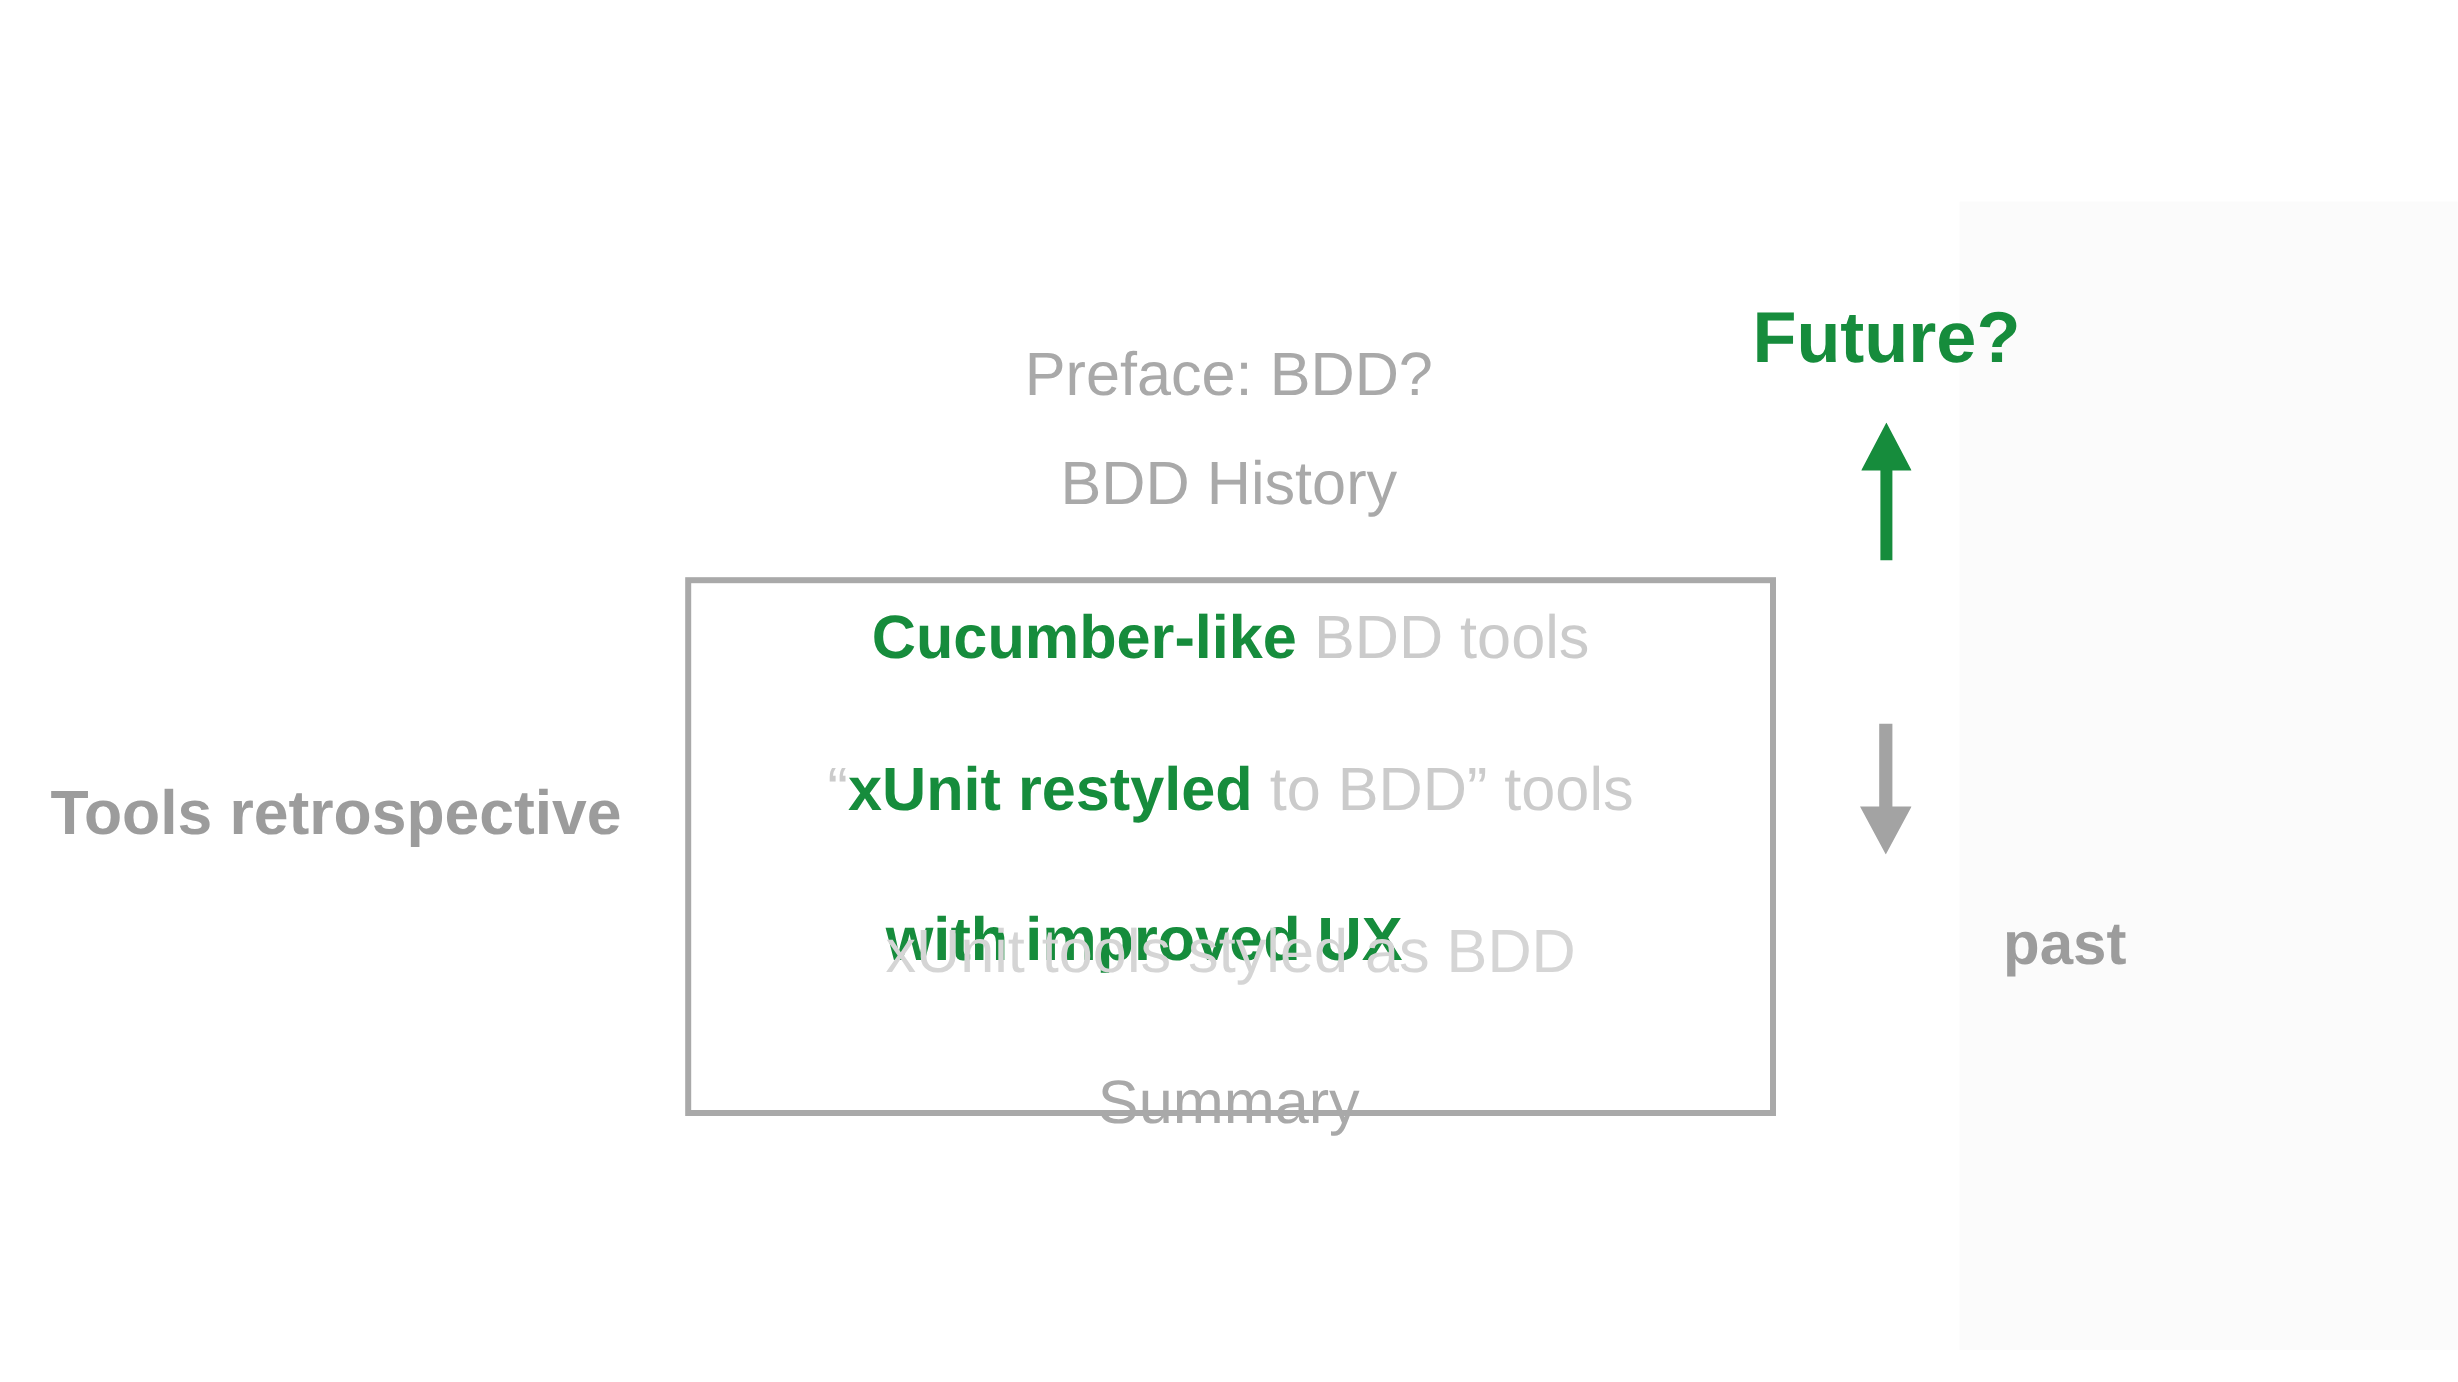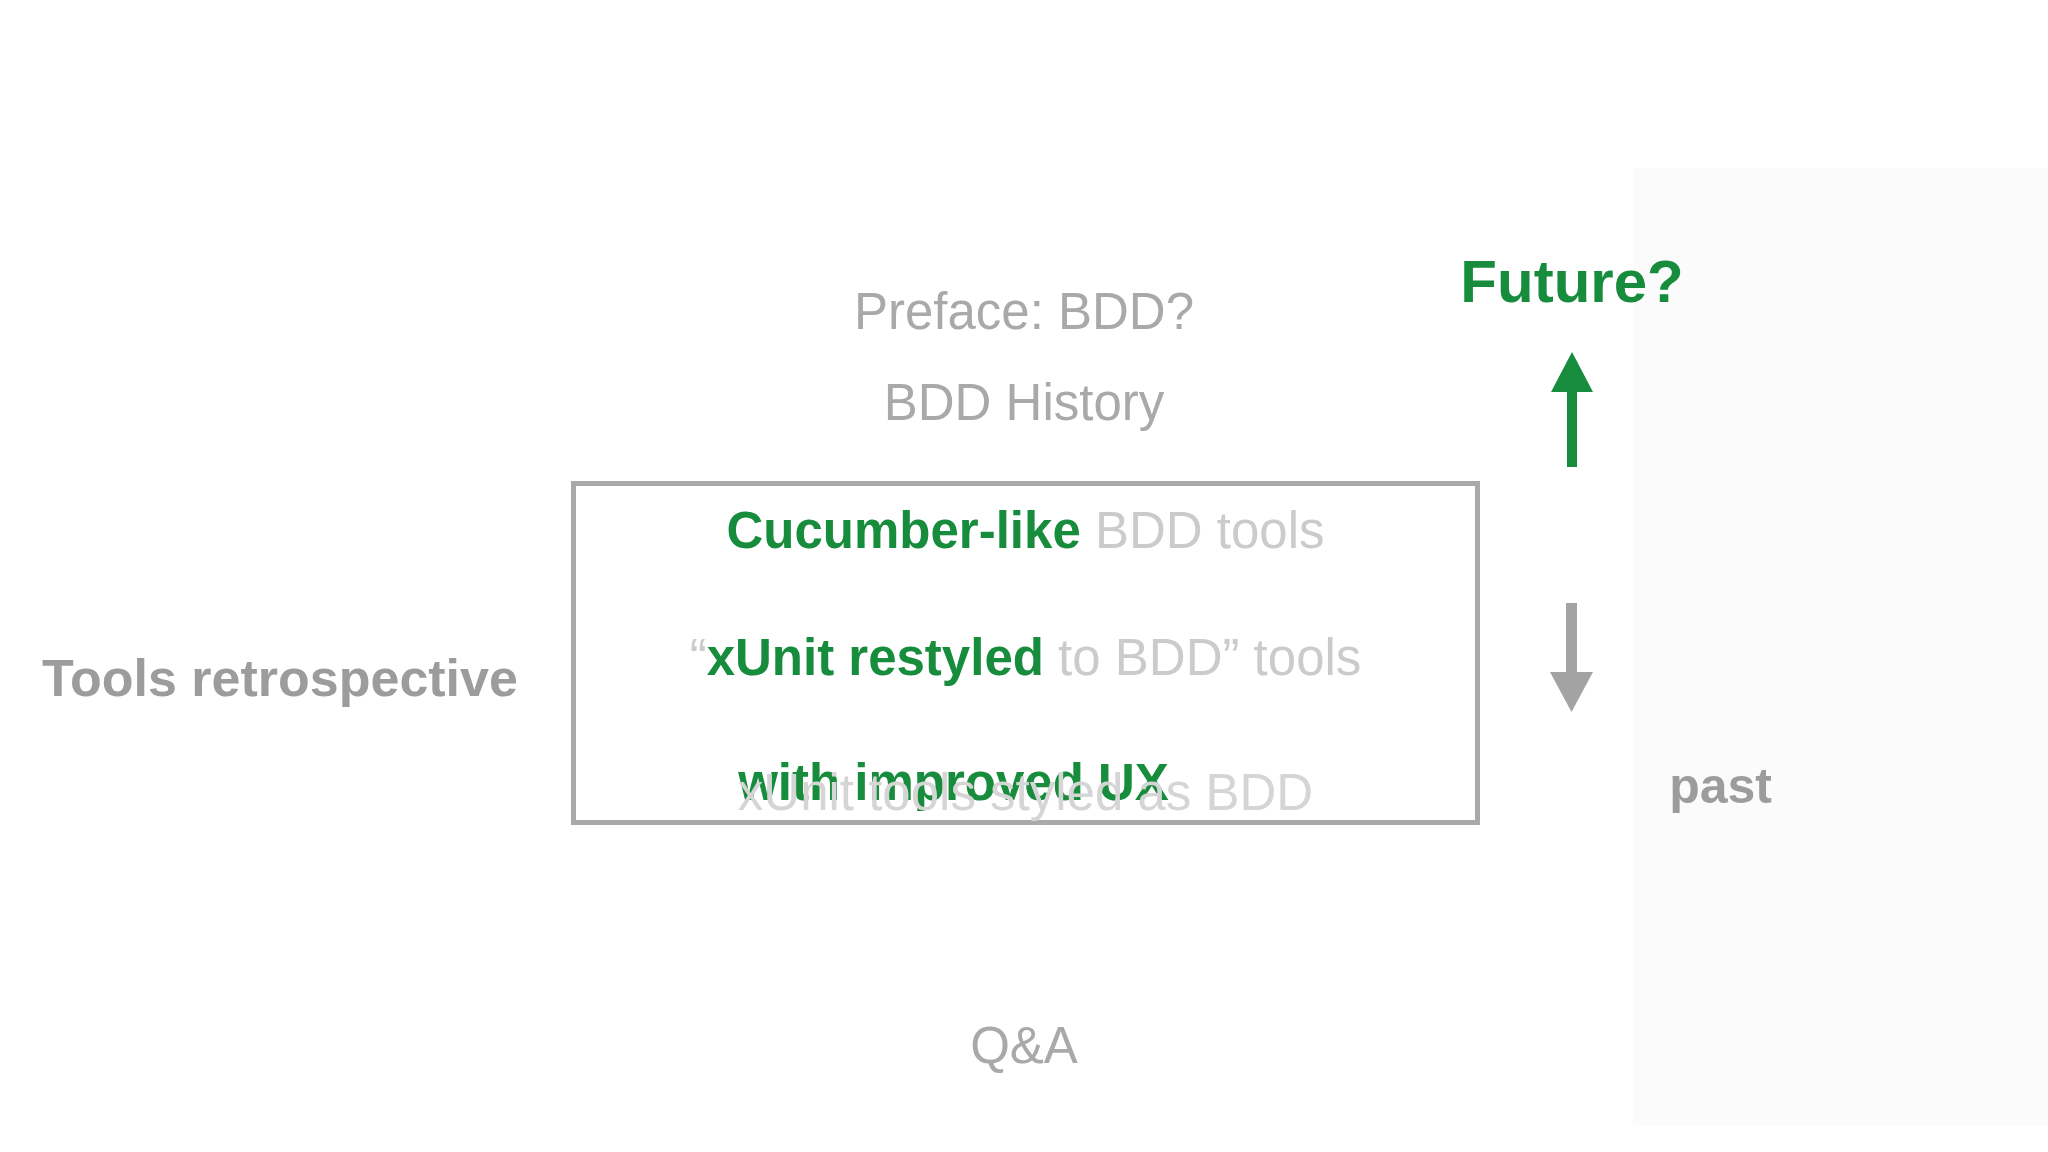--- a/index.html
+++ b/index.html
@@ -38,21 +38,21 @@
     position:absolute;left:0;width:100%;text-align:center;
     font-size:51px;line-height:51px;font-weight:400;
     color:var(--agenda-gray);
   }
   .agenda-preface{top:247px;margin-top:39px;}
   .agenda-history{top:377px;}
   .agenda-summary{top:893px;}
   .agenda-qa{top:1020px;}
 
   .highlight-box{
-    position:absolute;left:571px;top:481px;width:909px;height:344px;
+    position:absolute;left:571px;top:481px;width:909px;height:449px;
     border:5px solid var(--box-border-gray);
     background:transparent;
   }
   .box-line{
     position:absolute;left:0;width:100%;text-align:center;
     font-size:51px;line-height:51px;
     color:var(--box-light-gray);
     white-space:nowrap;
   }
   .box-line-1{top:19px;}
@@ -110,21 +110,21 @@
     <div class="box-line box-line-1">
       <span class="green-strong">Cucumber-like</span><span> BDD tools</span>
     </div>
     <div class="box-line box-line-2">
       <span>“</span><span class="green-strong">xUnit restyled</span><span> to BDD” tools</span>
     </div>
     <div class="box-line line3-overlay">with improved UX</div>
     <div class="box-line line3-underlay">xUnit tools styled as BDD</div>
   </div>
 
-  <div class="agenda-item agenda-qa">Q&amp;A</div>
+  <div class="agenda-item agenda-summary">Summary</div>
 
   <div class="left-label">Tools retrospective</div>
 
   <div class="timeline-label timeline-future">Future?</div>
 
   <div class="arrow-up-wrap">
     <svg viewBox="0 0 42 115" aria-hidden="true">
       <path d="M21 0 L42 40 L26 40 L26 115 L16 115 L16 40 L0 40 Z"></path>
     </svg>
   </div>

